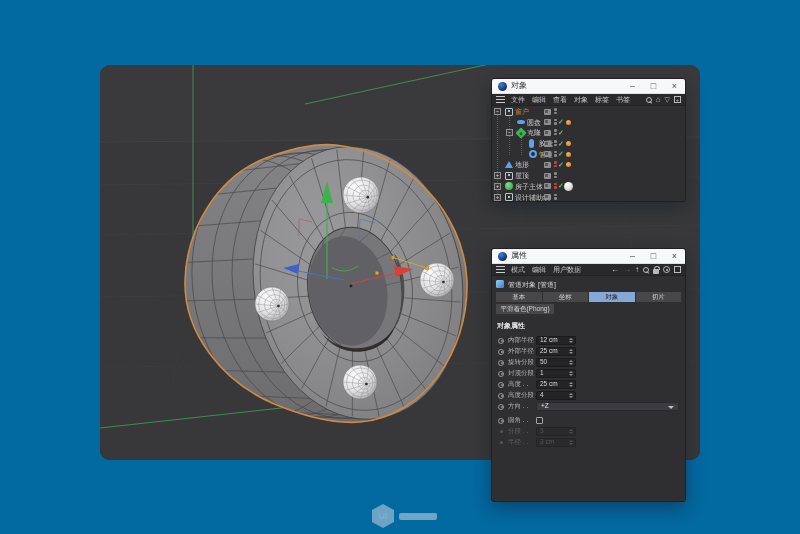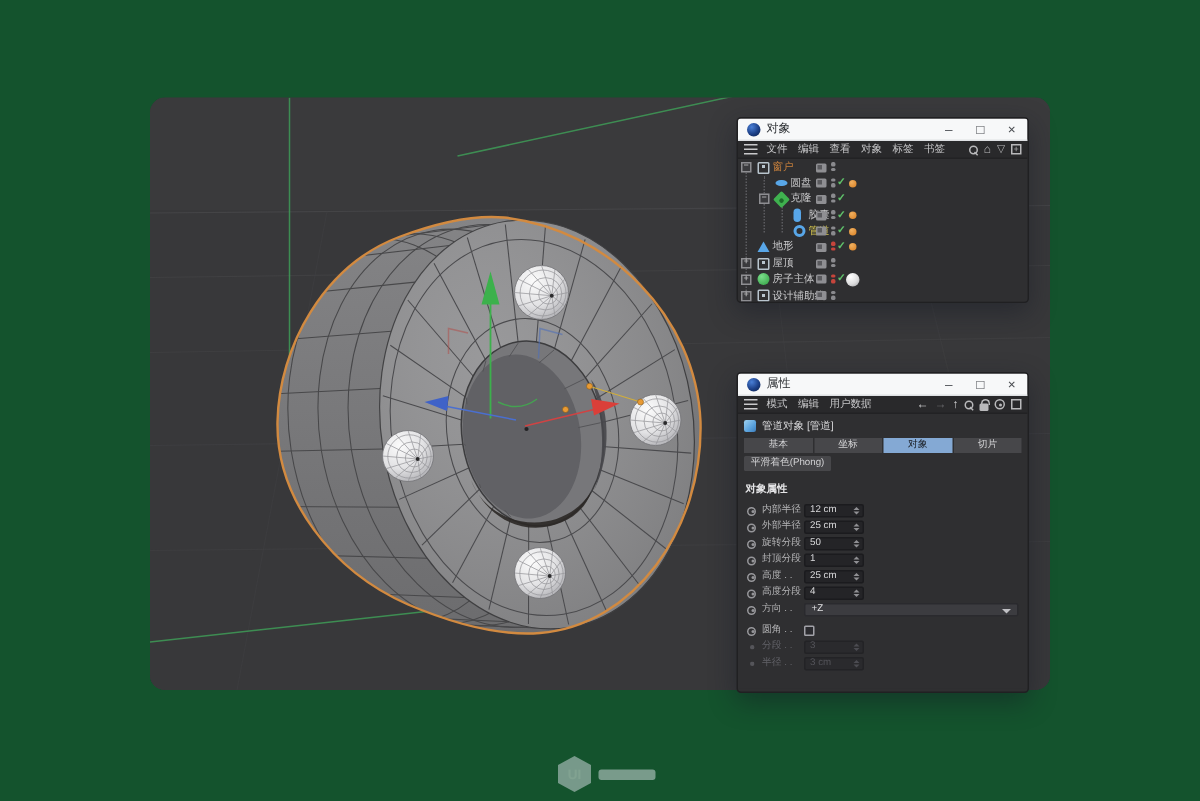--- a/index.html
+++ b/index.html
@@ -1,17 +1,17 @@
 <!DOCTYPE html>
 <html><head>
 <meta charset="utf-8">
 <style>
   html,body{margin:0;padding:0;background:#dfe5ea;}
   *{box-sizing:border-box;font-family:"Liberation Sans",sans-serif;}
-  .stage{position:relative;width:800px;height:534px;background:#14532d;overflow:hidden;}
+  .stage{position:relative;width:800px;height:534px;background:#0369a1;overflow:hidden;}
 
   
   .viewport{position:absolute;left:100px;top:65px;width:600px;height:395px;
     background:#3a3a3c;border-radius:10px;overflow:hidden;}
   .viewport svg{display:block;}
 
   
   .win{position:absolute;width:195px;background:#2f2f31;border:1px solid #202022;
     box-shadow:0 6px 18px rgba(20,25,35,.45);border-radius:3px;overflow:hidden;}
   .titlebar{height:15px;background:#f7f8f9;display:flex;align-items:center;border-bottom:1px solid #dfe1e4;}
@@ -462,21 +462,21 @@
           <div class="t-label" style="left: 23px; color: rgb(201, 201, 203);">设计辅助线</div>
           <div class="t-chip"></div>
           <div class="t-dots">
             <i></i>
             <i></i>
           </div>
         </div>
       </div>
   </div>
 
-  <div class="win" style="left:491px;top:248px;height:214px;">
+  <div class="win" style="left:491px;top:248px;height:254px;">
     <div class="titlebar">
       <div class="tb-logo"></div>
       <div class="tb-title">属性</div>
       <div class="tb-controls">
         <div class="tb-btn">–</div>
         <div class="tb-btn">□</div>
         <div class="tb-btn">×</div>
       </div>
     </div>
     <div class="menubar">

